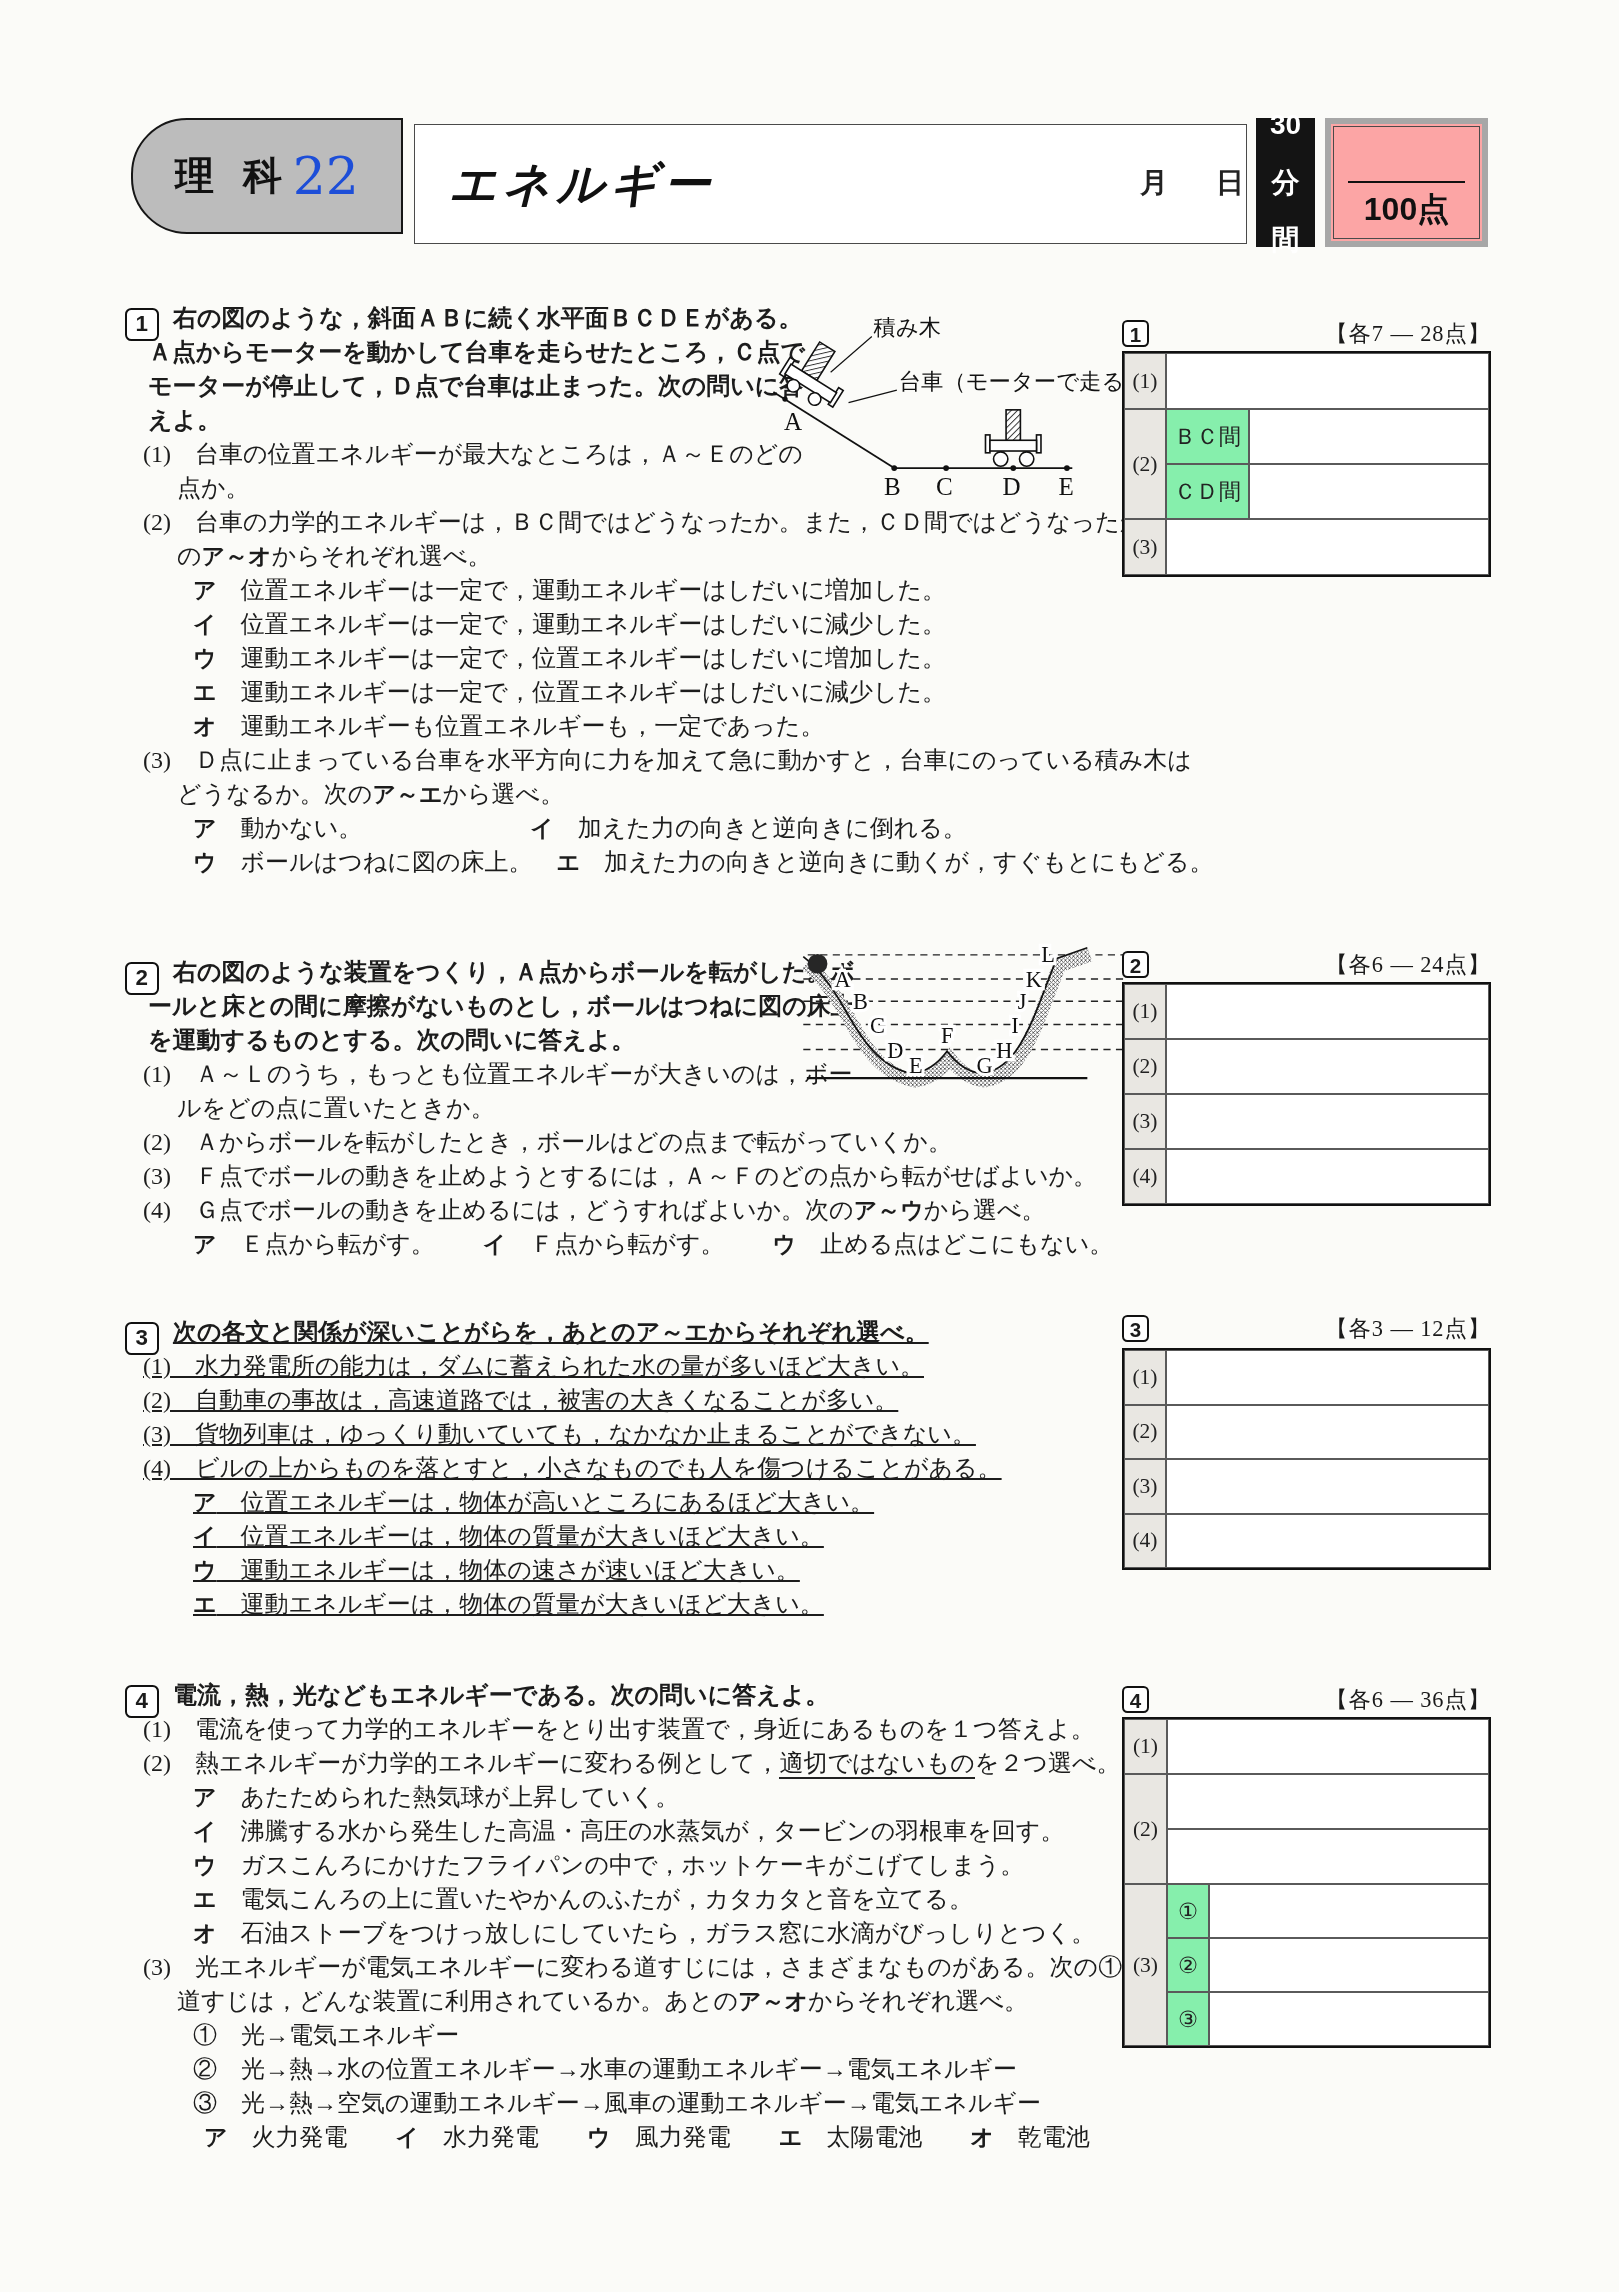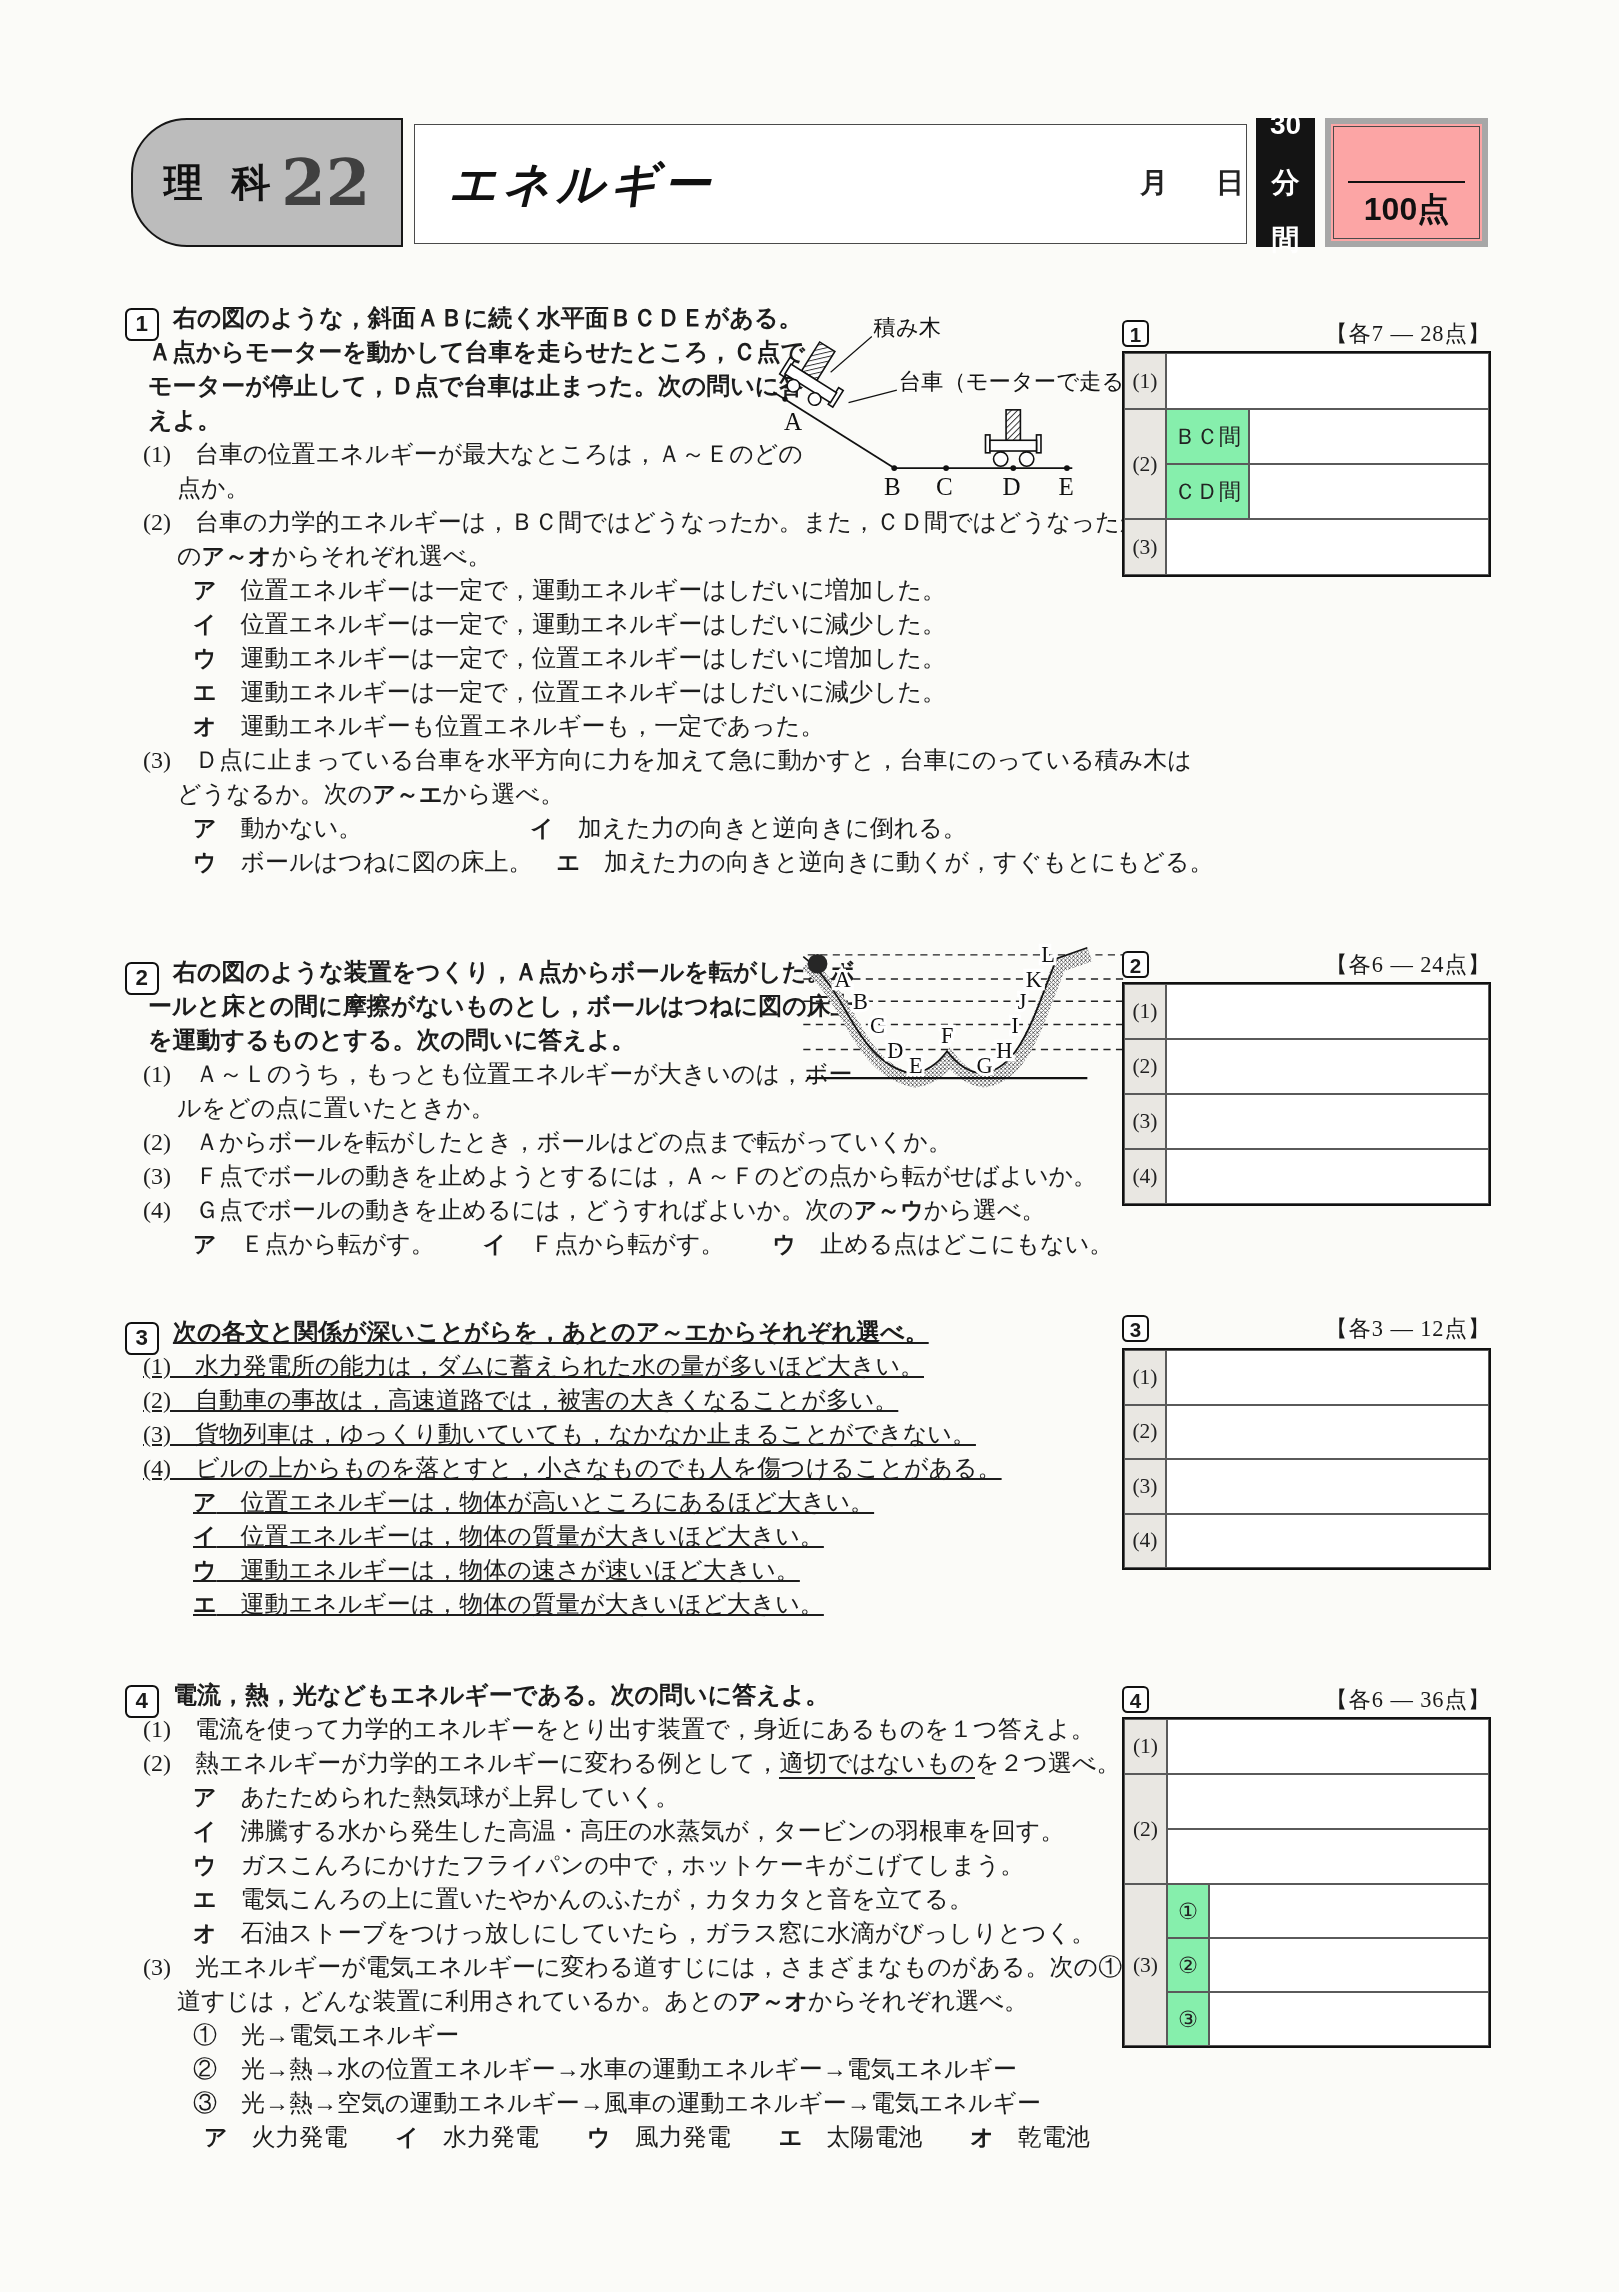--- a/index.html
+++ b/index.html
@@ -4,27 +4,27 @@
 <style>
   html,body{margin:0;padding:0;}
   body{
     width:1619px;height:2293px;position:relative;background:#fbfbf8;
     font-family:"Liberation Serif","DejaVu Serif",serif;color:#1c1c1c;
     overflow:hidden;
   }
   .abs{position:absolute;}
   
   .tagbox{
-    left:131px;top:118px;width:272px;height:129px;background:#bcbcbc;
+    left:131px;top:118px;width:272px;height:116px;background:#bcbcbc;
     border:2.7px solid #161616;border-right-width:2.7px;border-radius:56px 0 0 56px;
     display:flex;align-items:center;justify-content:center;box-sizing:border-box;
   }
   .tag-subject{font-family:"Liberation Sans","DejaVu Sans",sans-serif;font-weight:700;
     font-size:39px;letter-spacing:9px;color:#111;}
-  .tag-number{font-family:"DejaVu Serif",serif;font-weight:700;font-size:64px;color:#404040;margin-left:1.8px;}
+  .tag-number{font-family:"DejaVu Serif",serif;font-weight:400;font-size:52px;color:#1d4ed8;margin-left:1.8px;}
   .titlebox{
     left:414px;top:124px;width:833px;height:120px;border:1.8px solid #4a4a4a;background:#fff;
     box-sizing:border-box;display:flex;align-items:center;padding-left:34px;
   }
   .sheet-title{font-family:"Liberation Sans","DejaVu Sans",sans-serif;font-weight:700;
     font-style:italic;font-size:47px;letter-spacing:5.4px;color:#111;}
   .md{position:absolute;top:39px;font-family:"Liberation Sans","DejaVu Sans",sans-serif;
     font-weight:700;font-size:28px;color:#222;}
   .md.month{left:725px;} .md.day{left:801px;}
   .timebox{

